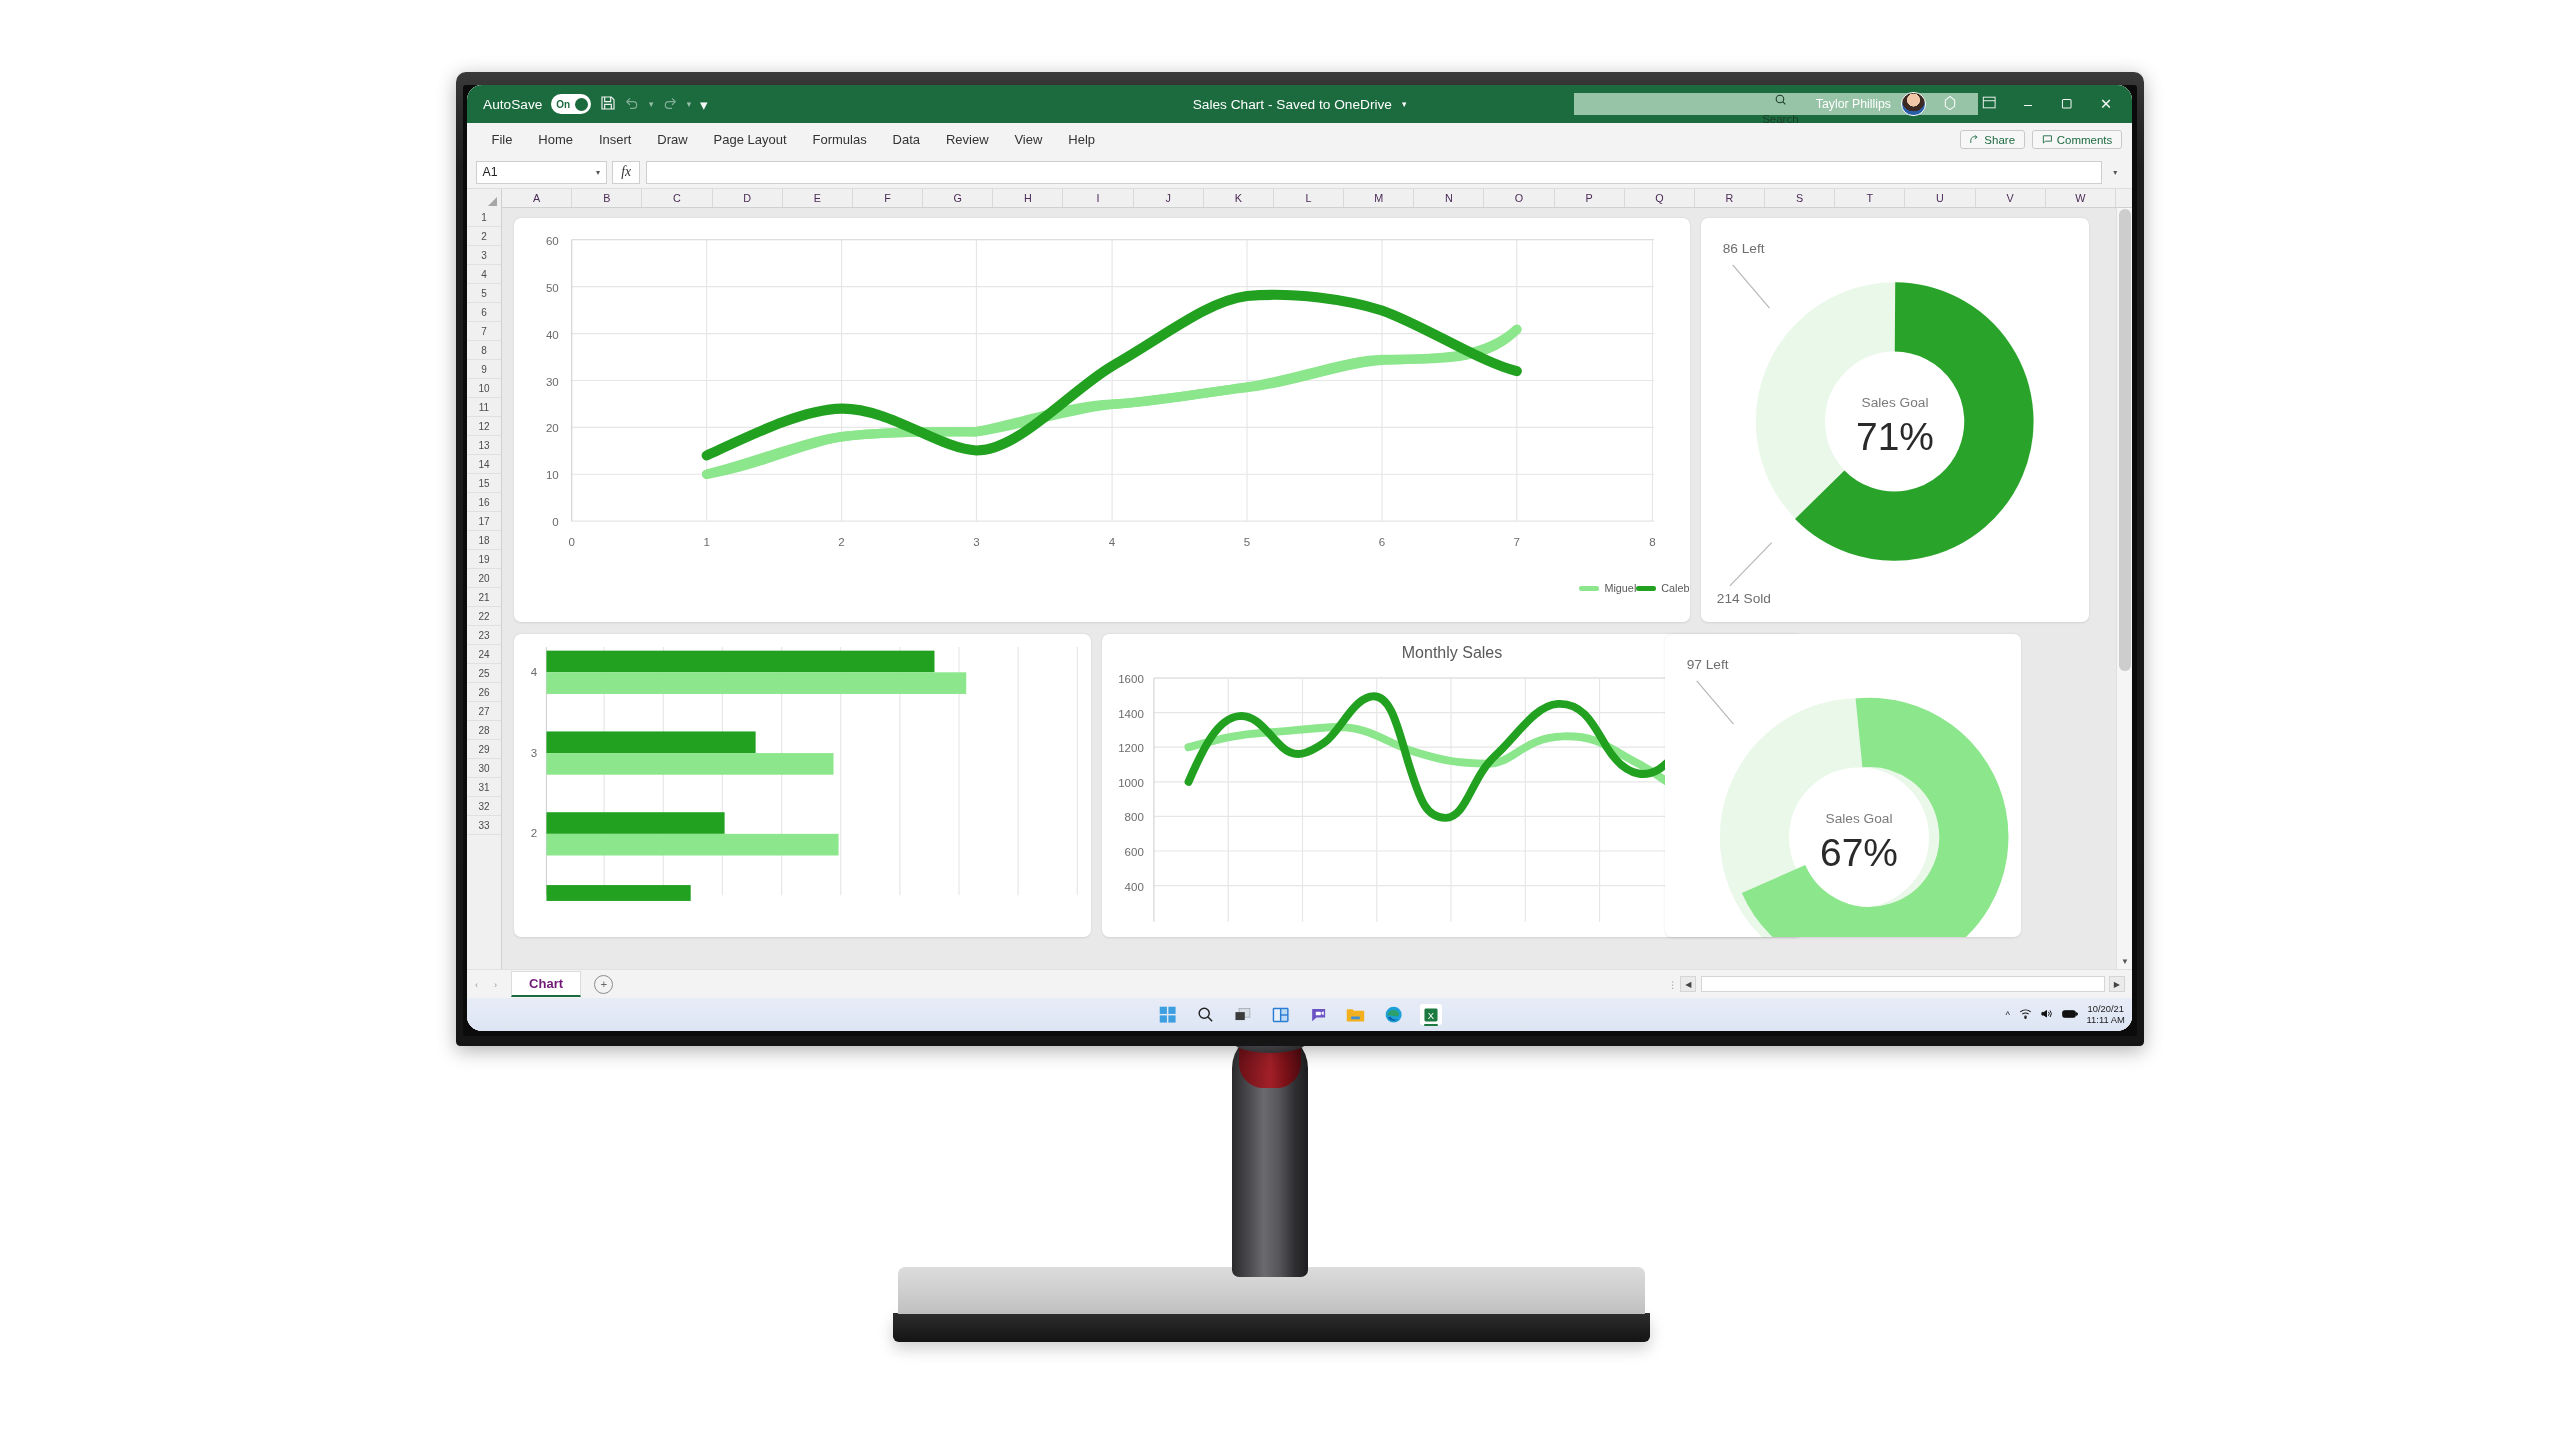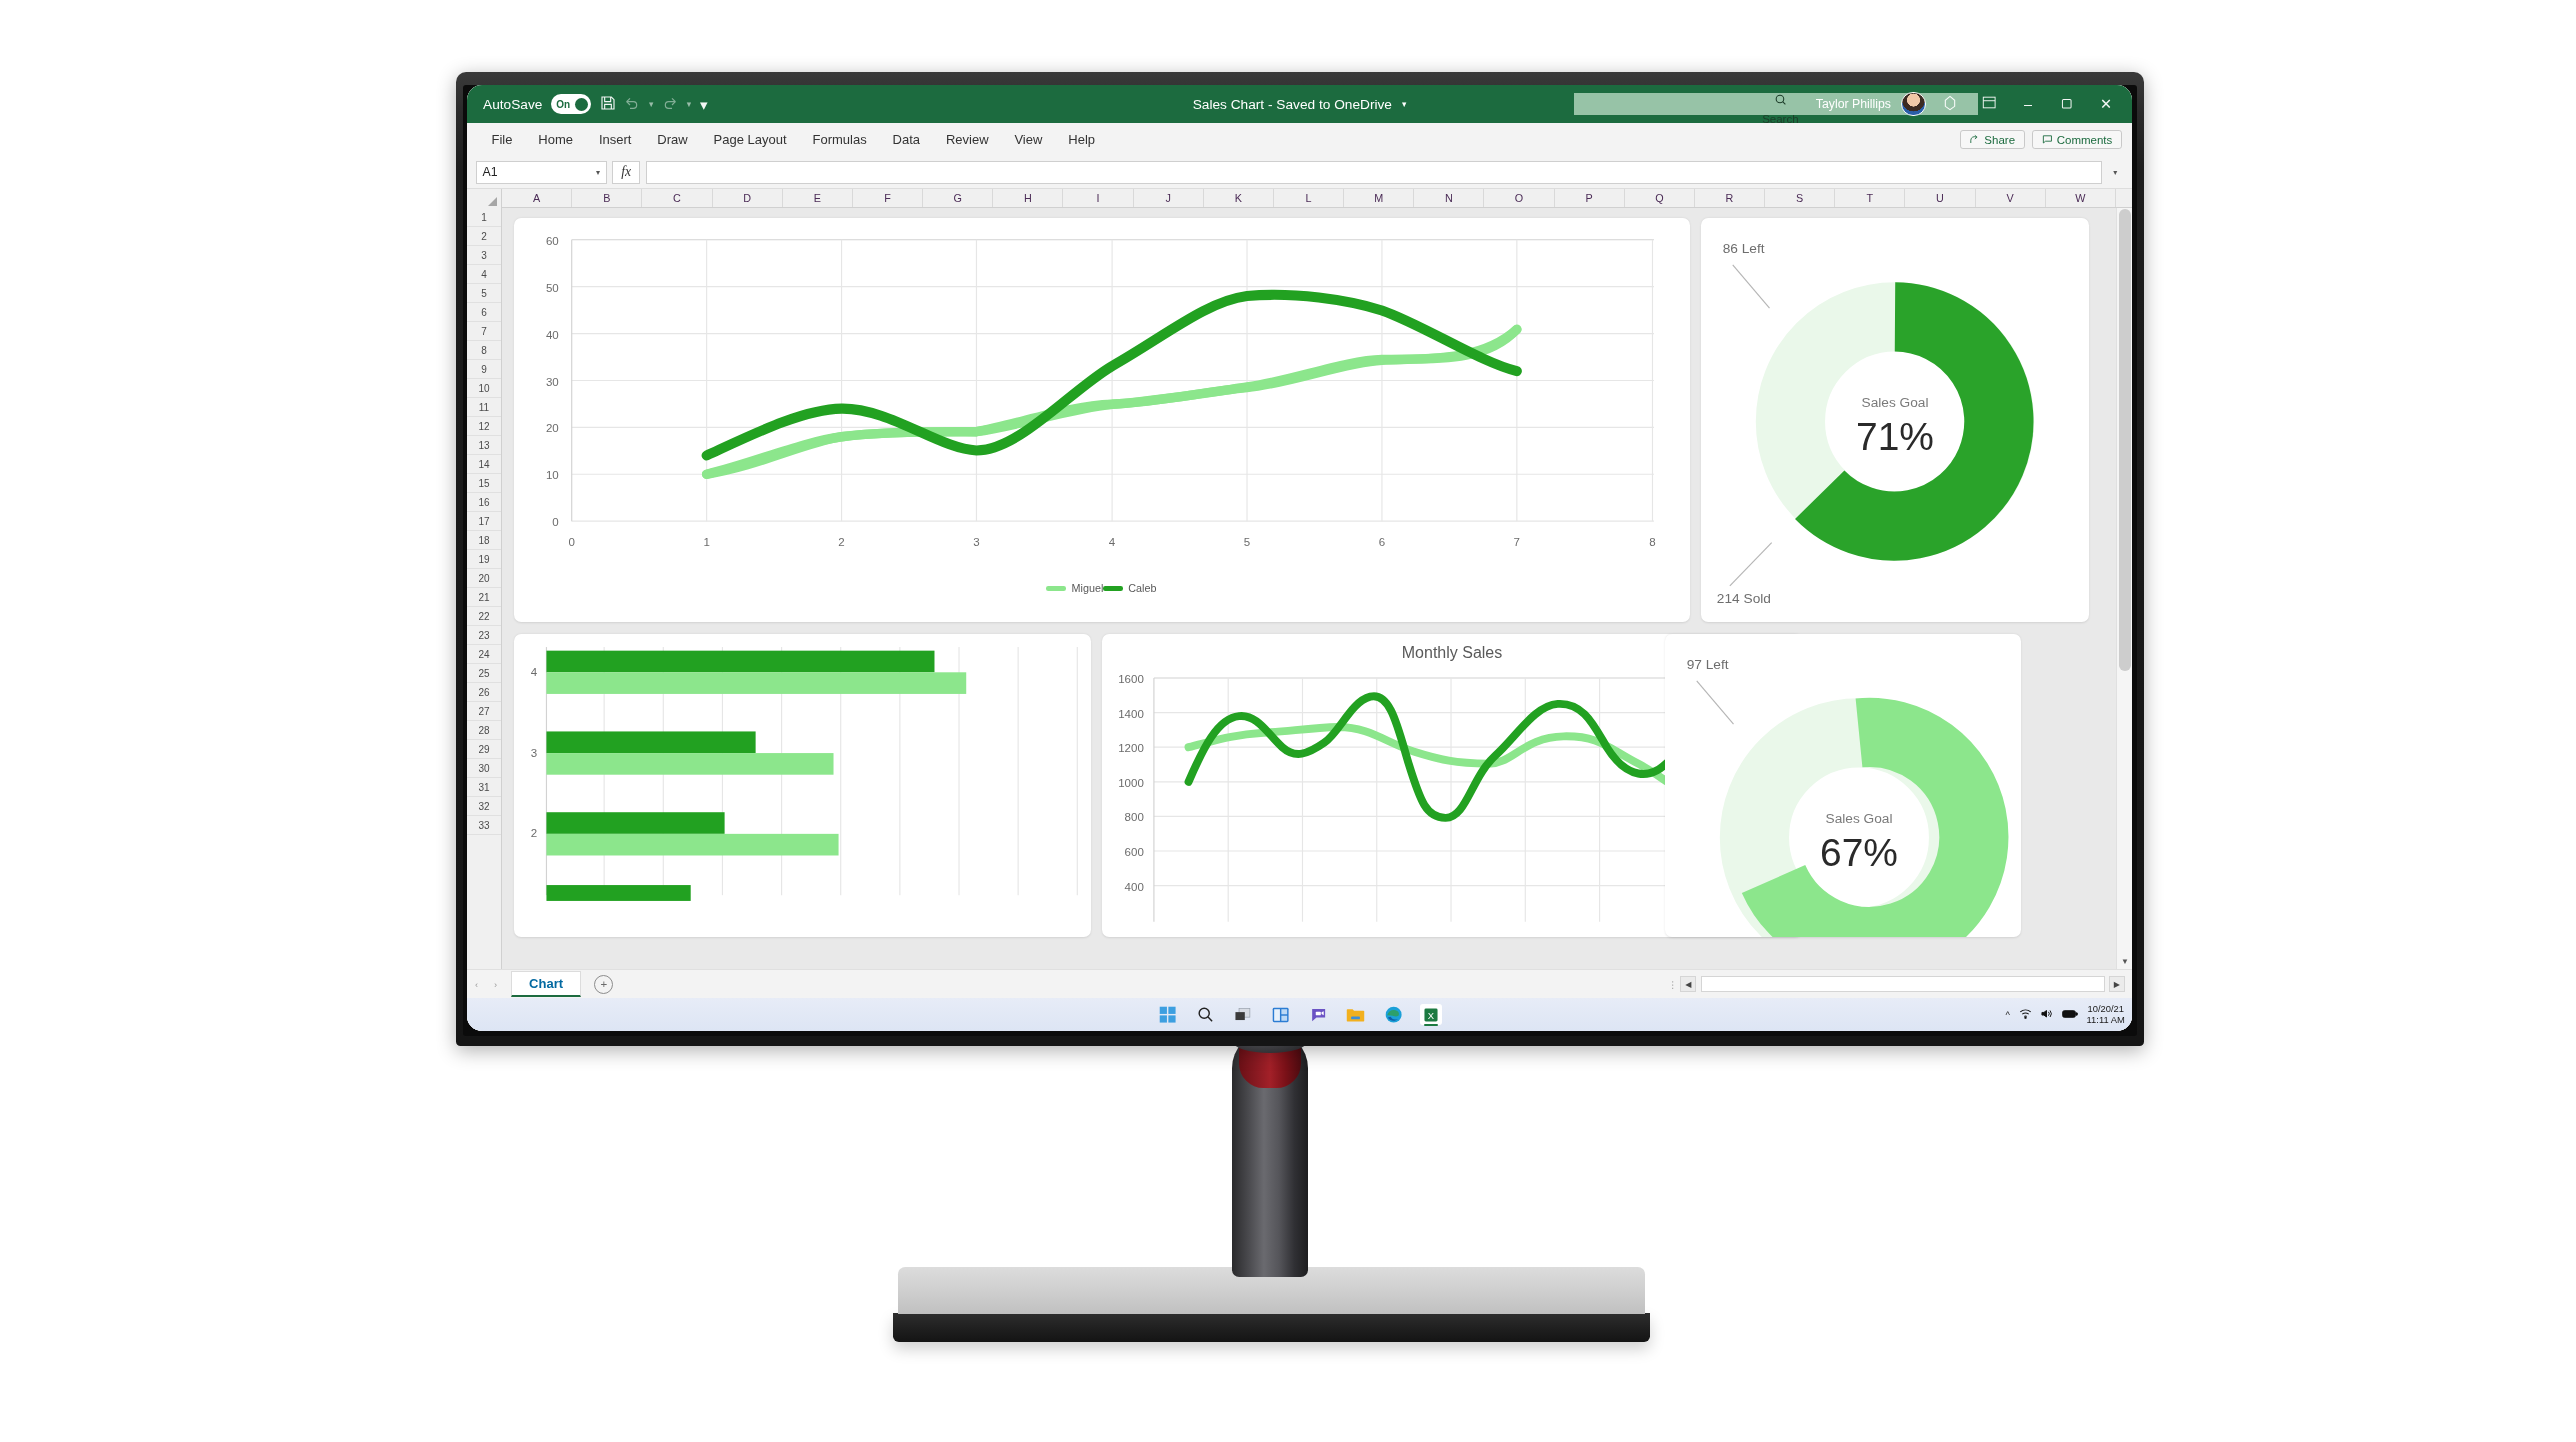--- a/index.html
+++ b/index.html
@@ -169,21 +169,21 @@
   #card-daily   { left: 11.5px;  top: 10px;  width: 1176px; height: 404px; }
   #card-donut1  { left: 1199px;top: 10px;  width: 388px;  height: 404px; }
   #card-supply  { left: 11.5px;  top: 426px; width: 577px;  height: 303px; }
   #card-monthly { left: 600px; top: 426px; width: 700px;  height: 303px; }
   #card-donut2  { left: 1163px;top: 426px; width: 356px;  height: 303px; }
 
   .axis-label { font-size: 16px; fill: #6b6b6b; }
   .gridline { stroke: #e6e6e6; stroke-width: 1.6; }
   .axisline { stroke: #d2d2d2; stroke-width: 1.6; }
 
-  .legend-row { display:flex; justify-content:center; align-items:center; margin-top: 1.4px; }
+  .legend-row { display:flex; justify-content:flex-end; align-items:center; margin-top: 1.4px; }
   .legend-item { display:flex; align-items:center; gap: 5px; font-size: 10.8px; color:#595959; }
   .legend-swatch { width: 20px; height: 4.3px; border-radius: 2.2px; }
 
   .donut-center-label { font-size: 19px; fill: #7a7a7a; }
   .donut-center-value { font-size: 54px; fill: #2a2a2a; }
   .callout-text { font-size: 19px; fill: #6e6e6e; }
   .callout-line { stroke: #b5b5b5; stroke-width: 1.6; }
 
   
   #v-scroll { position:absolute; right:0; top:0; width:16px; bottom:0; background:#f5f5f5; border-left:0.7px solid #e0e0e0;}
@@ -191,21 +191,21 @@
   .scroll-arrow { position:absolute; left:0; width:16px; height:16px; display:flex;align-items:center;justify-content:center;font-size:8px;color:#555;}
 
   
   #sheet-bar {
     position:absolute; left:0; right:0; bottom: 33px; height: 29px;
     background:#f3f3f3; display:flex; align-items:center; border-top:0.7px solid #e0e0e0;
   }
   .sheet-nav { width: 19px; text-align:center; color:#9b9b9b; font-size: 9.4px; }
   #sheet-tab-chart {
     background:#ffffff; border:0.7px solid #dcdcdc; border-bottom: 2.2px solid #1c6b3f;
-    padding: 3.6px 17.3px; font-size: 13px; color:#0369a1; font-weight:bold; margin-left: 5.8px;
+    padding: 3.6px 17.3px; font-size: 13px; color:#701a75; font-weight:bold; margin-left: 5.8px;
   }
   #add-sheet { margin-left: 13px; width: 19px; height:19px; border:1.2px solid #8c8c8c; border-radius:50%;
                display:flex;align-items:center;justify-content:center; color:#6a6a6a; font-size:11.5px;}
   #h-scroll-wrap { margin-left:auto; display:flex; align-items:center; gap:4.3px; padding-right: 7.2px; }
   #h-grip { color:#a0a0a0; font-size: 9.4px; letter-spacing:-1.4px;}
   #h-scroll { width: 404px; height: 16px; background:#ffffff; border:0.7px solid #d5d5d5; }
   .h-arrow { width: 16px; height:16px; background:#ebebeb; border:0.7px solid #d5d5d5; display:flex;align-items:center;justify-content:center;font-size:8px;color:#444;}
 
   
   #status-bar {

